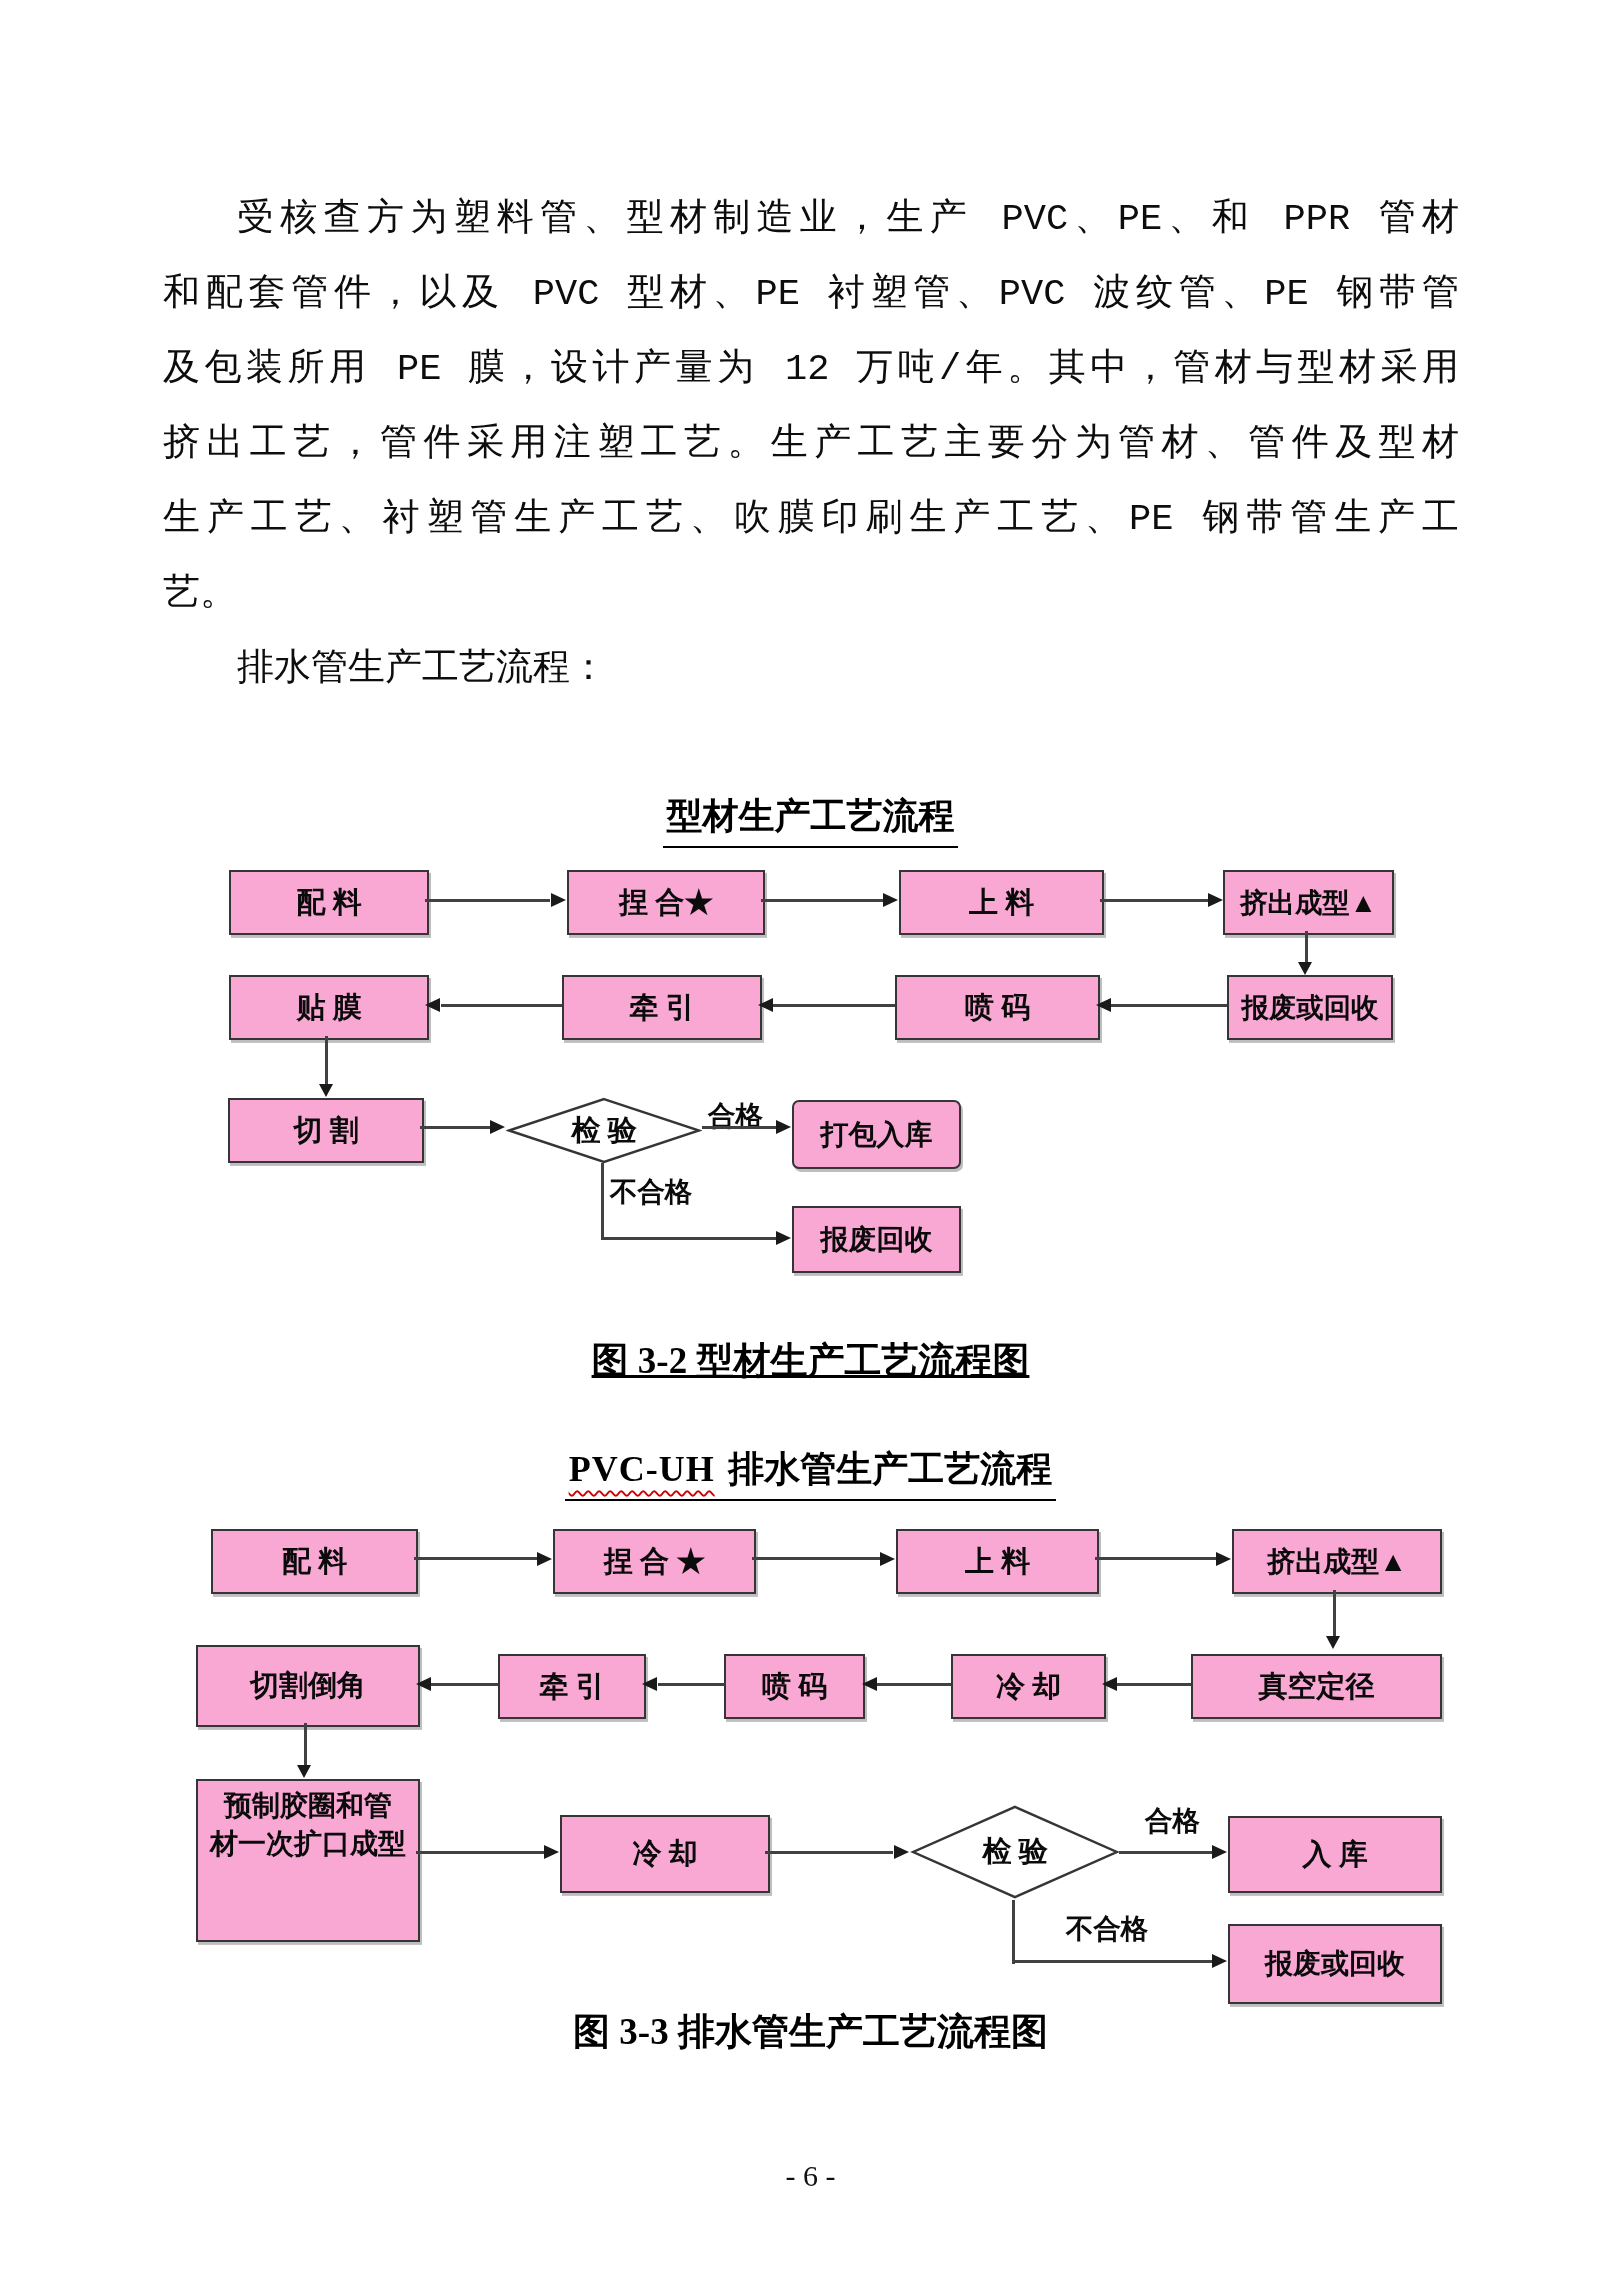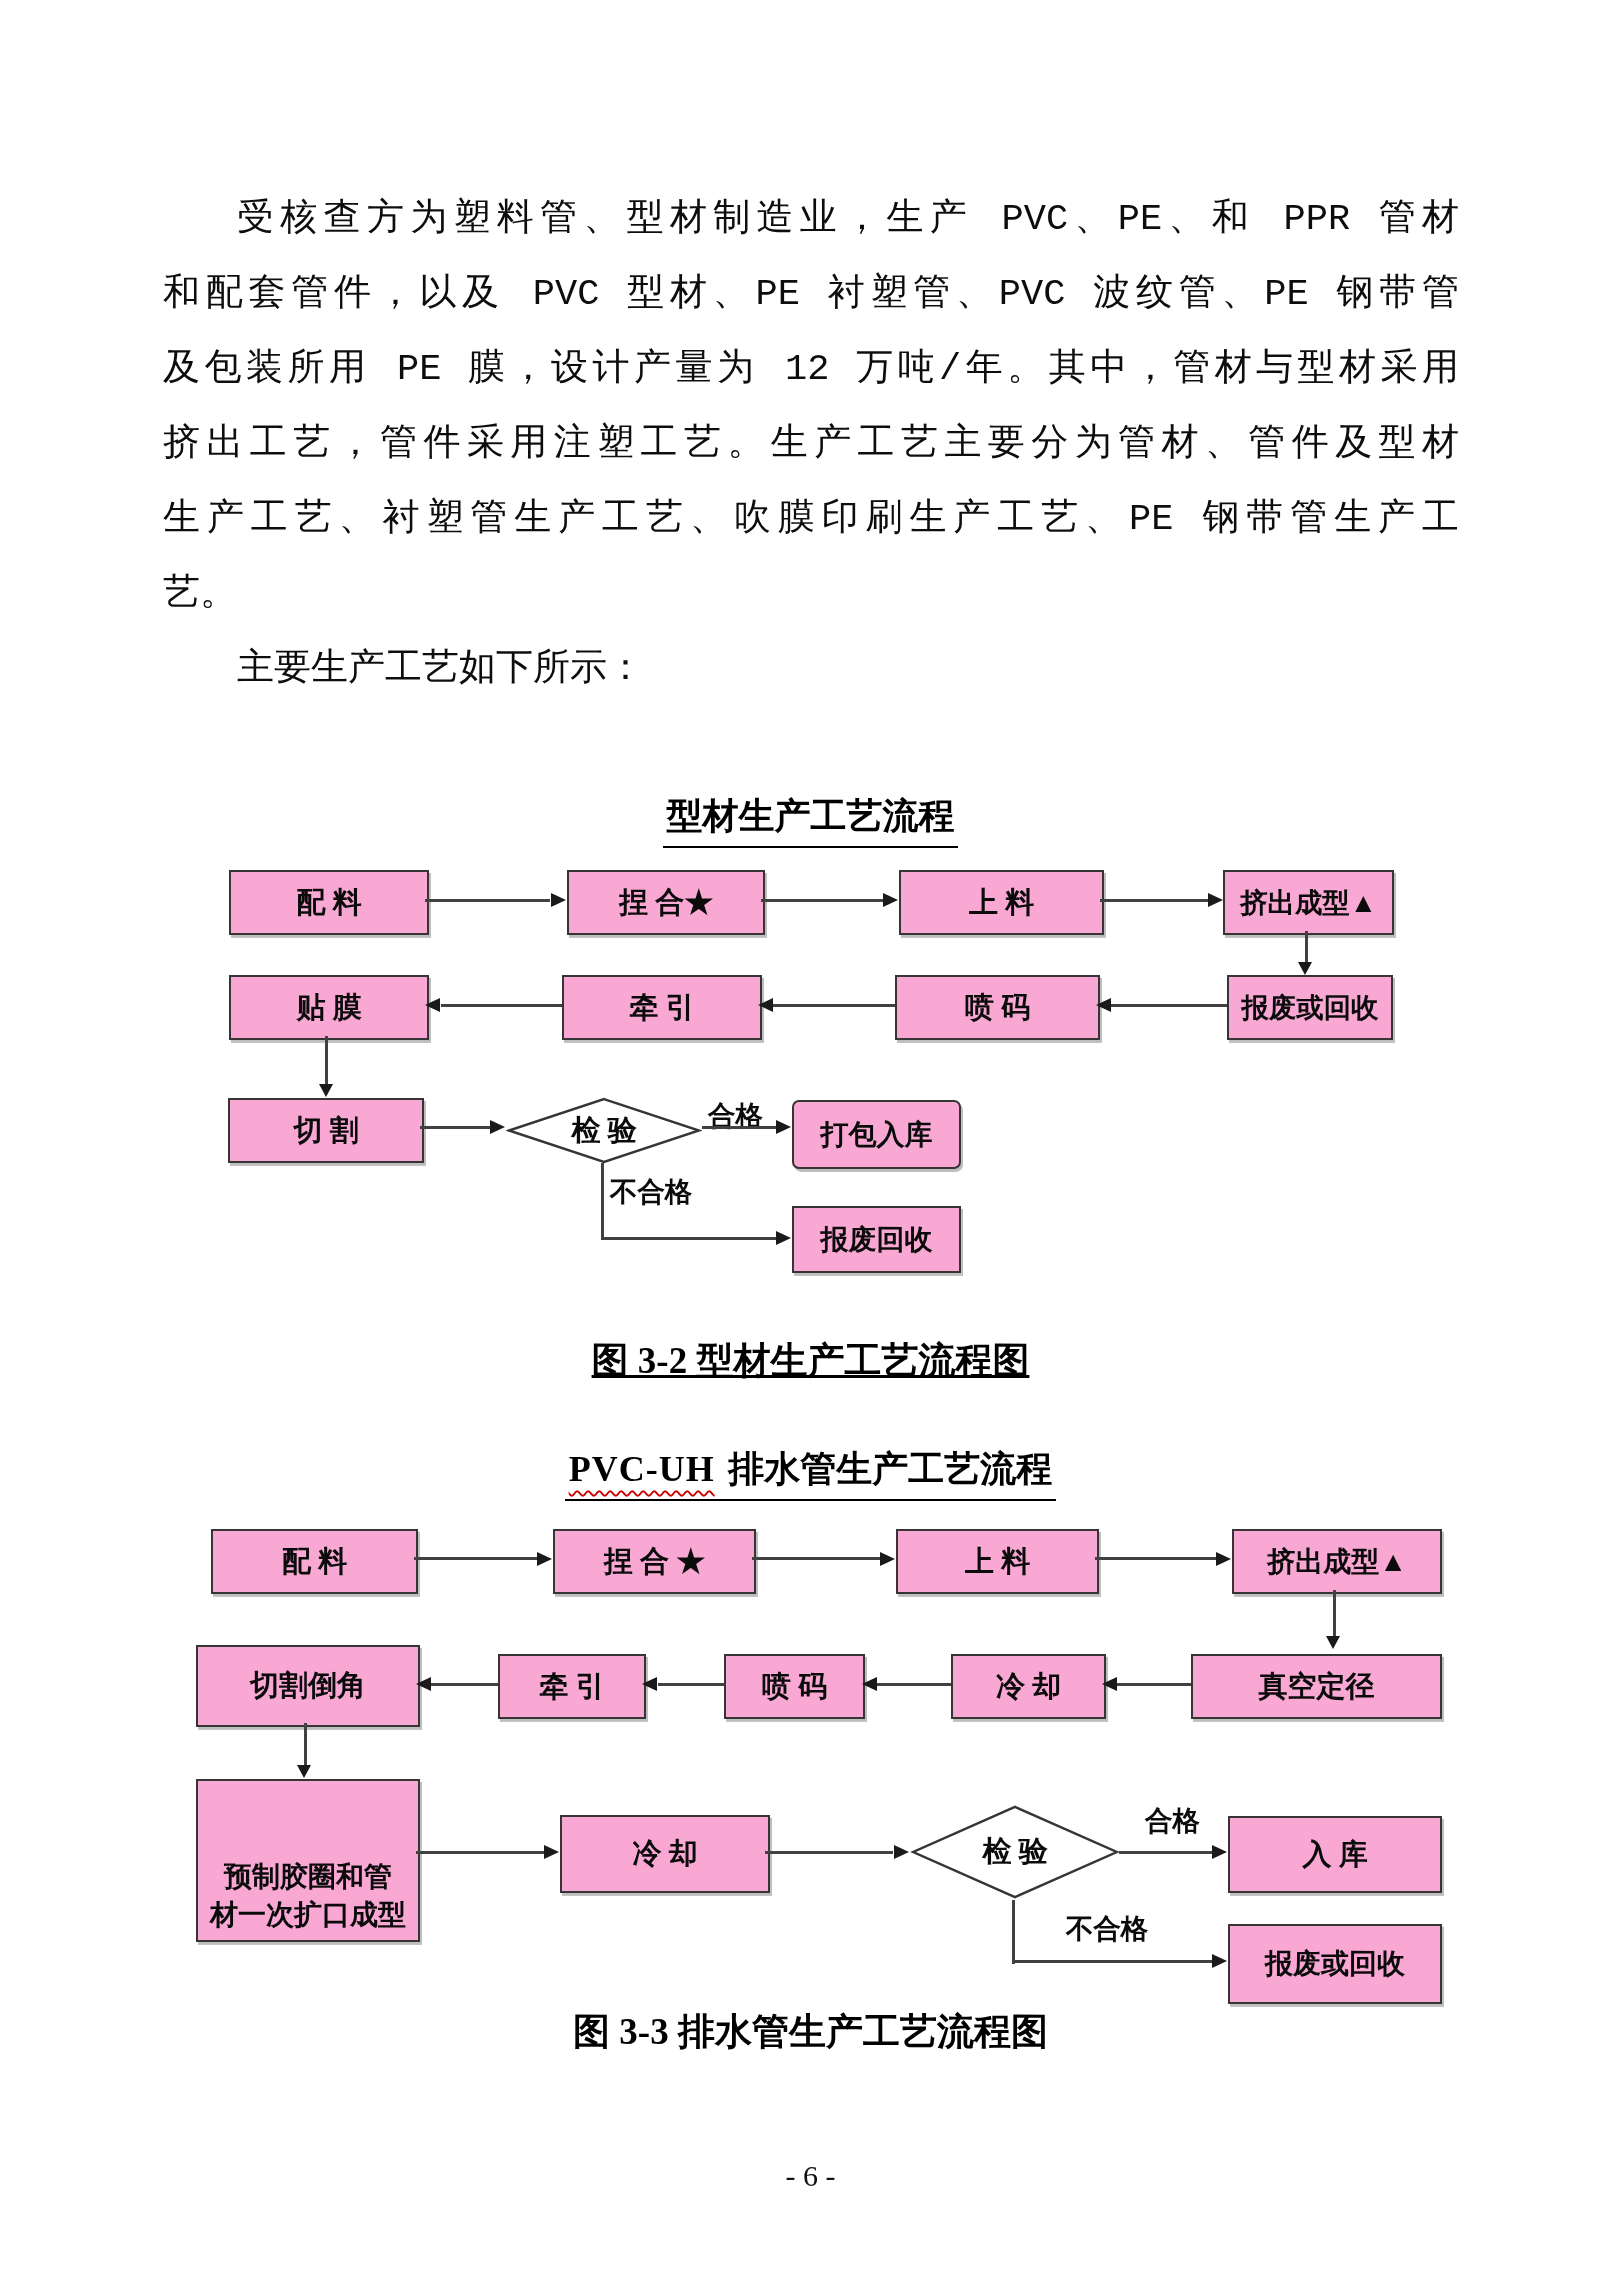--- a/index.html
+++ b/index.html
@@ -24,21 +24,21 @@
          text-decoration-thickness:2px;text-underline-offset:8.8px;}
   .t2-cn{margin-left:13.7px;}
   .figcaption{position:absolute;left:0;width:100%;text-align:center;font-size:37px;font-weight:bold;color:#000;}
   
   .fbox{
     position:absolute;border:2px solid #353535;background:#f9a8d4;
     display:flex;align-items:center;justify-content:center;
     font-size:29px;font-weight:bold;color:#0b0b0b;white-space:nowrap;
     box-shadow:2px 2.9px 0 rgba(110,110,110,0.45);
   }
-  .fbox.tall{flex-direction:column;justify-content:flex-end;padding:5.9px 0;}
+  .fbox.tall{flex-direction:column;justify-content:flex-start;padding:5.9px 0;}
   .hline{position:absolute;height:2.9px;background:#414141;}
   .vline{position:absolute;width:2.9px;background:#414141;}
   .ah{position:absolute;width:0;height:0;}
   .ah-r{border-left:15.7px solid #1a1a1a;border-top:7.8px solid transparent;border-bottom:7.8px solid transparent;}
   .ah-l{border-right:15.7px solid #1a1a1a;border-top:7.8px solid transparent;border-bottom:7.8px solid transparent;}
   .ah-d{border-top:13.7px solid #1a1a1a;border-left:7.8px solid transparent;border-right:7.8px solid transparent;}
   .dlabel{position:absolute;display:flex;align-items:center;justify-content:center;
           font-size:29px;font-weight:bold;color:#0b0b0b;}
   .branch{position:absolute;font-size:27.4px;font-weight:bold;color:#0b0b0b;white-space:nowrap;}
   .dsvg{position:absolute;}
@@ -50,21 +50,21 @@
 
 <div class="page">
 
   <div class="para">
     <div class="pline indent">受核查方为塑料管、型材制造业，生产 PVC、PE、和 PPR 管材</div>
     <div class="pline">和配套管件，以及 PVC 型材、PE 衬塑管、PVC 波纹管、PE 钢带管</div>
     <div class="pline">及包装所用 PE 膜，设计产量为 12 万吨/年。其中，管材与型材采用</div>
     <div class="pline">挤出工艺，管件采用注塑工艺。生产工艺主要分为管材、管件及型材</div>
     <div class="pline">生产工艺、衬塑管生产工艺、吹膜印刷生产工艺、PE 钢带管生产工</div>
     <div class="pline plain">艺。</div>
-    <div class="pline plain indent">主要生产工艺如下所示：</div>
+    <div class="pline plain indent">排水管生产工艺流程：</div>
   </div>
 
   <div class="figtitle" style="top:792px;">
     <span class="tspan">型材生产工艺流程</span>
   </div>
 
   <div class="fbox" style="left:229px;top:870px;width:196px;height:61px;">配 料</div>
   <div class="fbox" style="left:567px;top:870px;width:194px;height:61px;">捏 合★</div>
   <div class="fbox" style="left:899px;top:870px;width:201px;height:61px;">上 料</div>
   <div class="fbox" style="left:1223px;top:870px;width:167px;height:61px;font-size:27.4px;">挤出成型▲</div>

